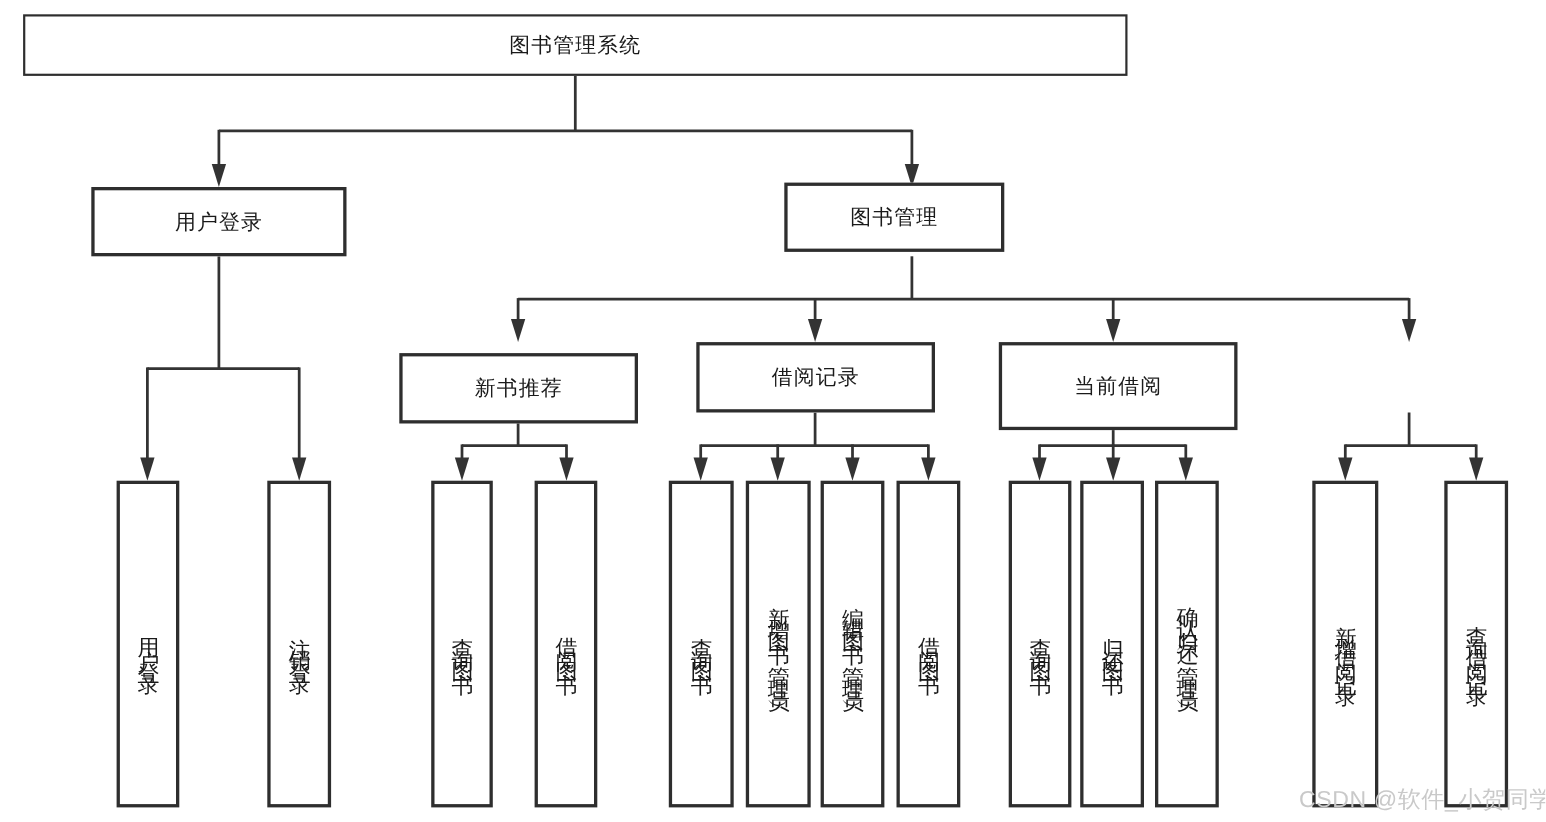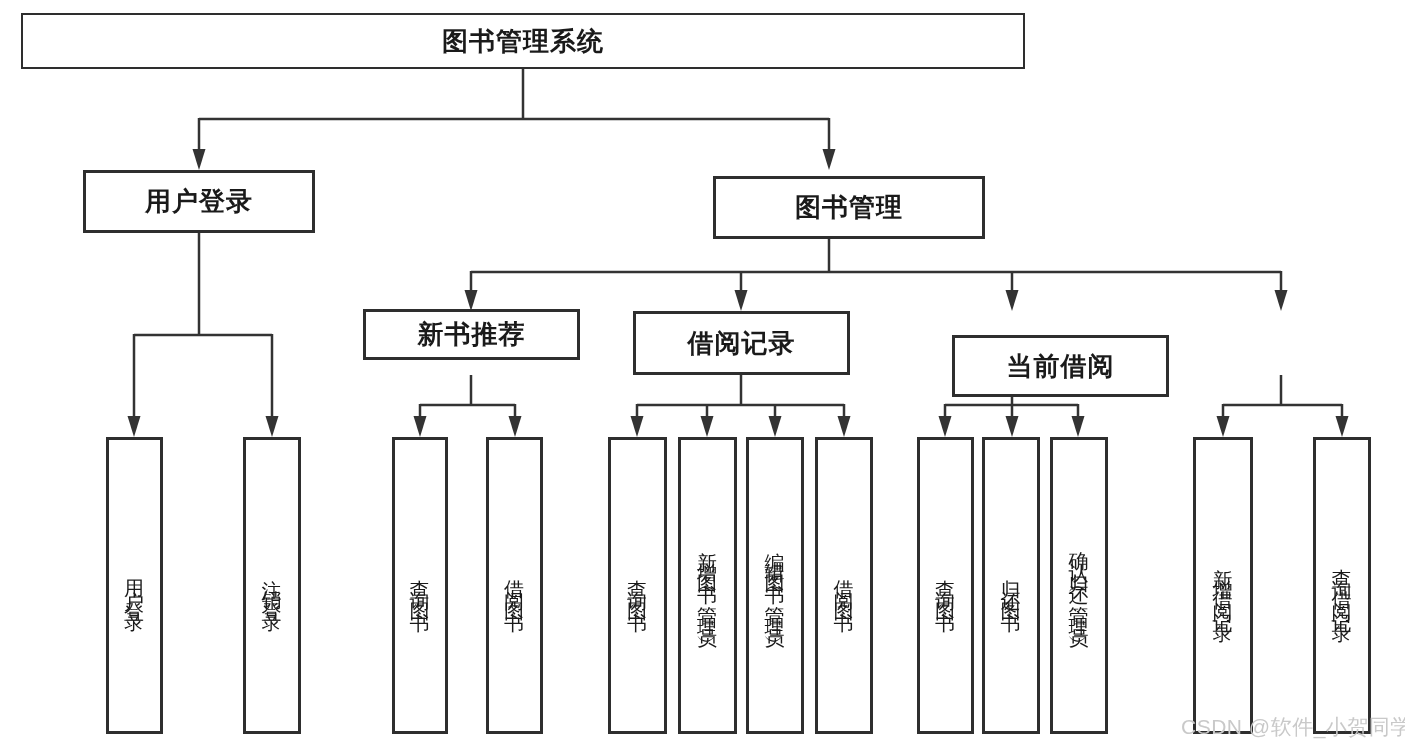--- a/index.html
+++ b/index.html
@@ -22,24 +22,23 @@
     background: #ffffff;
     border: 3px solid #2e2e2e;
     box-sizing: border-box;
     display: flex;
     align-items: center;
     justify-content: center;
     z-index: 1;
   }
   .node.root { border-width: 2px; }
   .h-label {
-    font-size: 26px;
+    font-size: 19px;
     letter-spacing: 1px;
     white-space: nowrap;
-    font-weight: bold;
   }
   .v-label {
     writing-mode: vertical-rl;
     text-orientation: mixed;
     font-size: 20px;
     letter-spacing: 11px;
     line-height: 1;
   }
   .watermark {
     position: absolute;
@@ -123,31 +122,31 @@
     </g>
   </svg>
 
   <div class="node root" style="left:21px; top:13px; width:1004px; height:56px;">
     <span class="h-label">图书管理系统</span>
   </div>
 
   <div class="node" style="left:83px; top:170px; width:232px; height:63px;">
     <span class="h-label">用户登录</span>
   </div>
-  <div class="node" style="left:713px; top:176px; width:272px; height:63px;">
+  <div class="node" style="left:713px; top:166px; width:200px; height:63px;">
     <span class="h-label">图书管理</span>
   </div>
 
-  <div class="node" style="left:363px; top:309px; width:217px; height:51px;">
+  <div class="node" style="left:363px; top:321px; width:217px; height:64px;">
     <span class="h-label">新书推荐</span>
   </div>
   <div class="node" style="left:633px; top:311px; width:217px; height:64px;">
     <span class="h-label">借阅记录</span>
   </div>
-  <div class="node" style="left:952px; top:311px; width:217px; height:62px;margin-top:24px;">
+  <div class="node" style="left:908px; top:311px; width:217px; height:80px;">
     <span class="h-label">当前借阅</span>
   </div>
 
   <div class="node leaf" style="left:106px; top:437px; width:57px; height:297px;">
     <span class="v-label">用户登录</span>
   </div>
   <div class="node leaf" style="left:243px; top:437px; width:58px; height:297px;">
     <span class="v-label">注销登录</span>
   </div>
 

